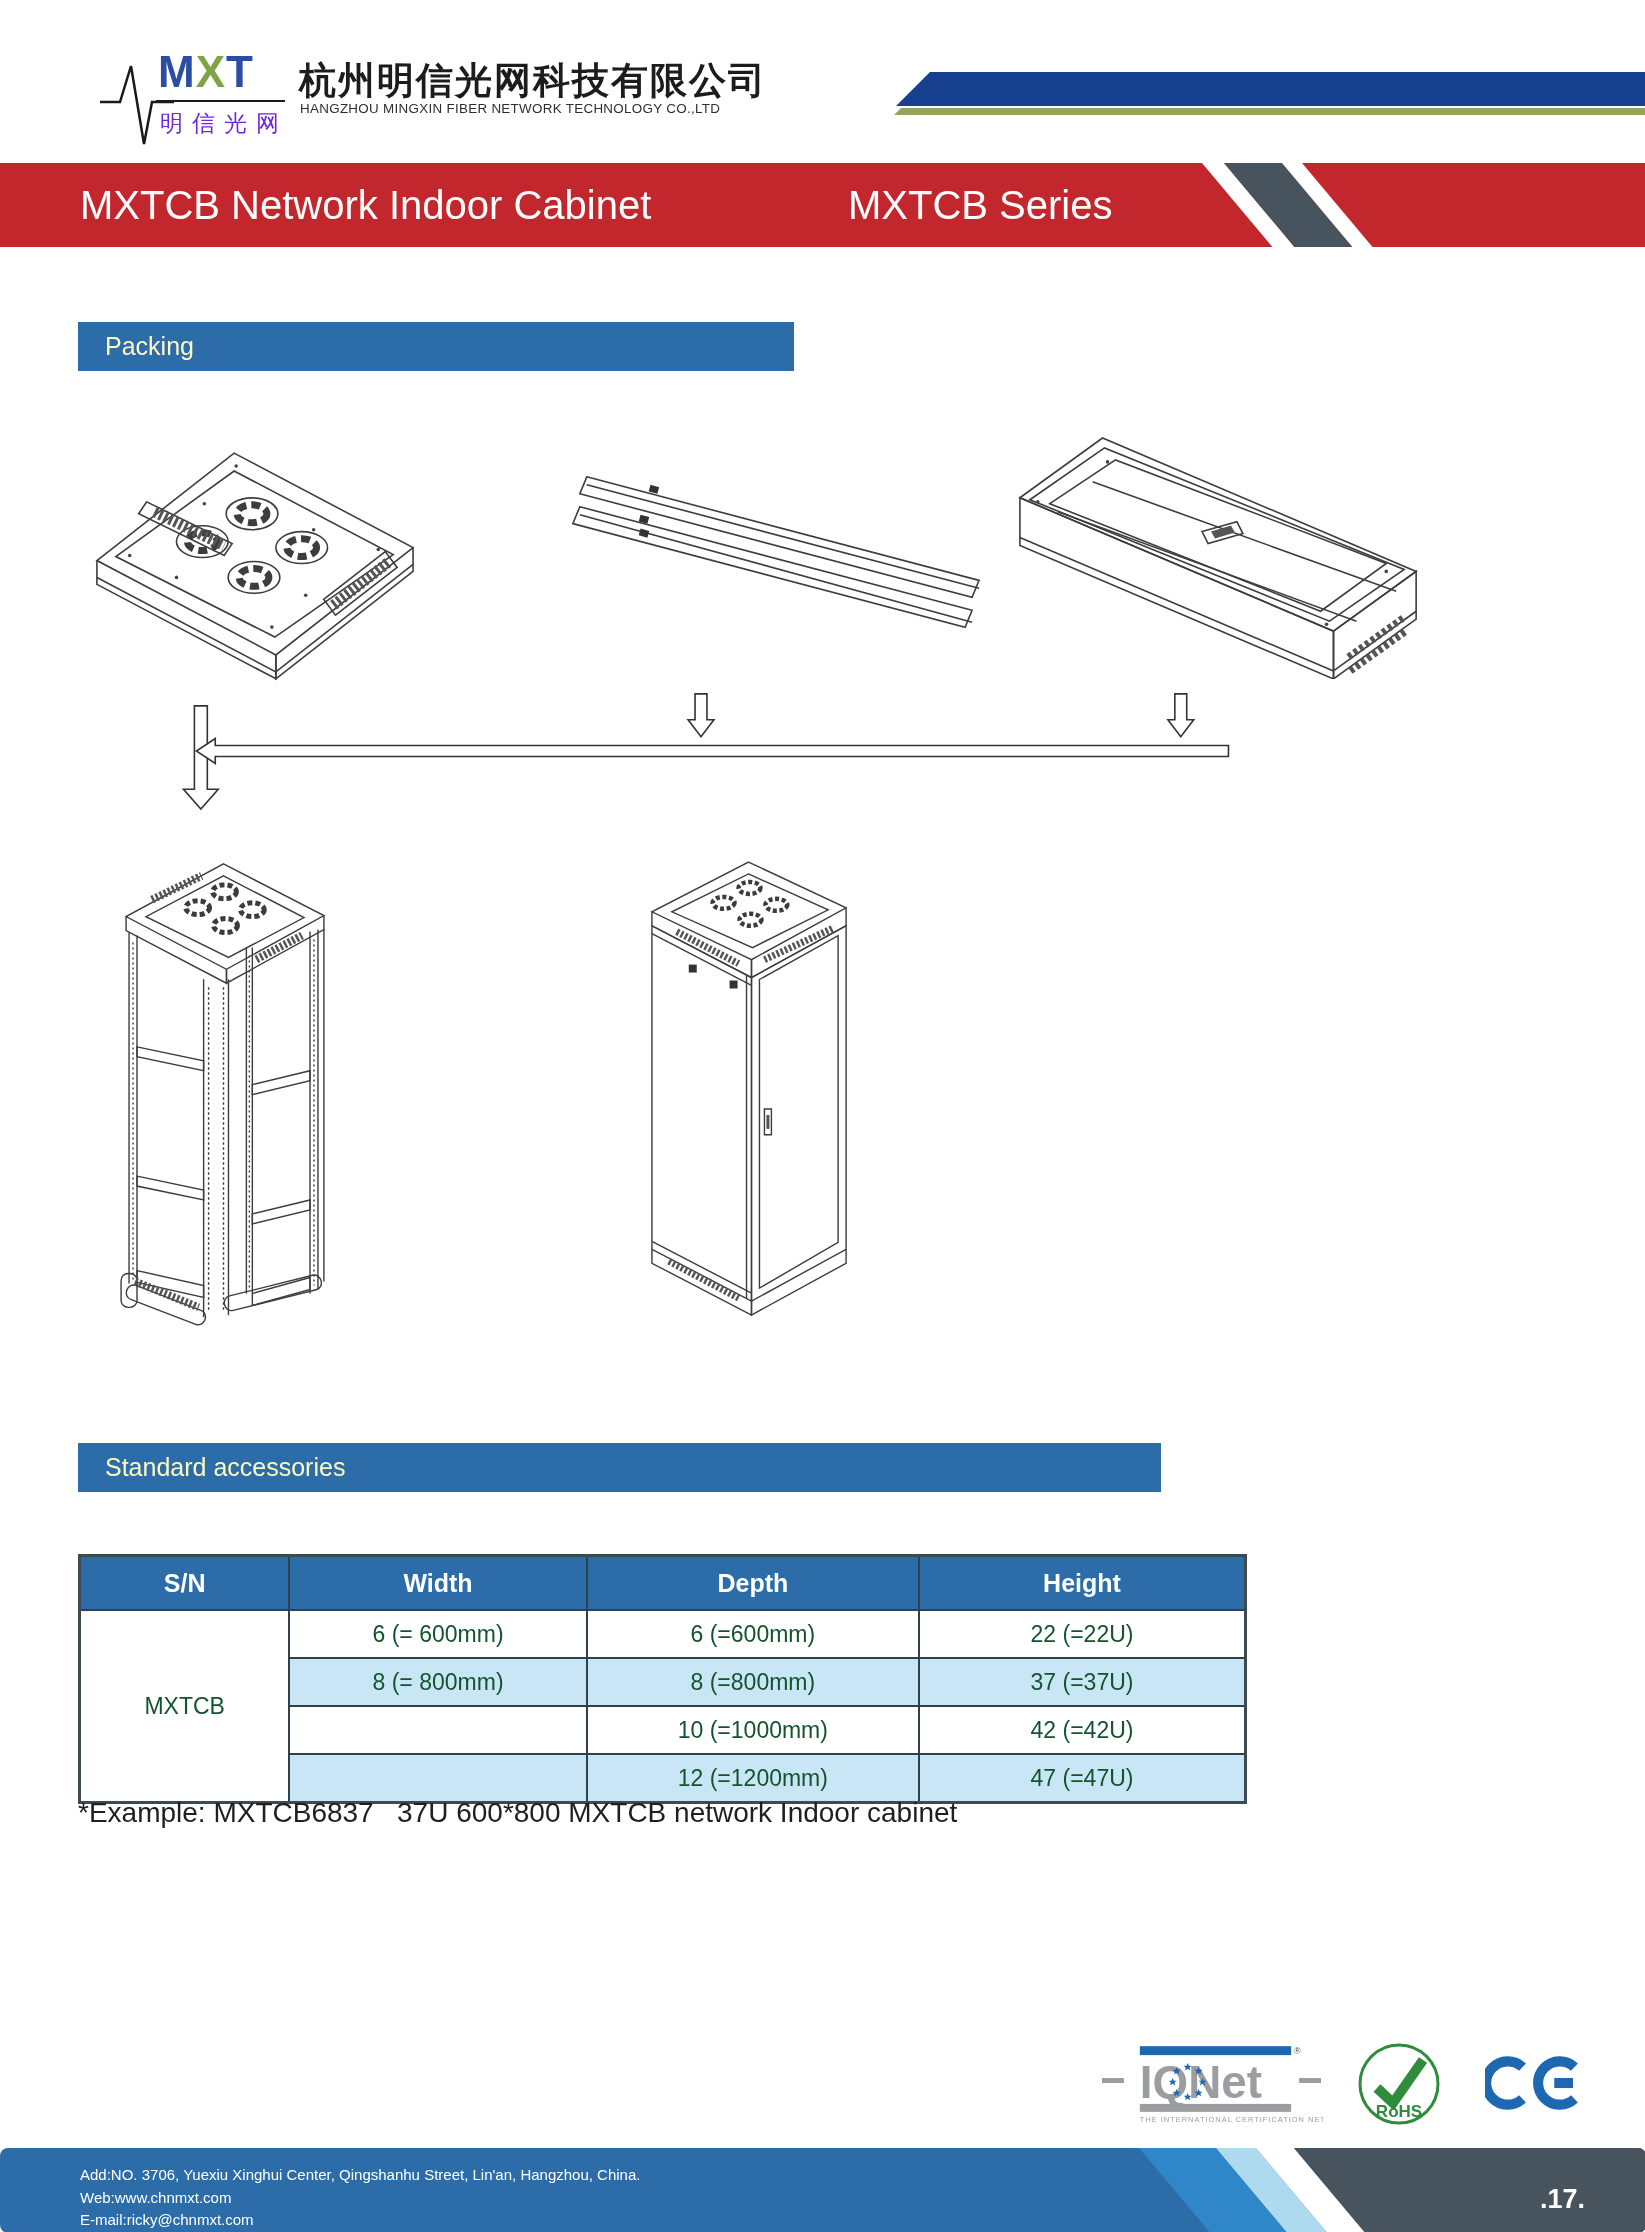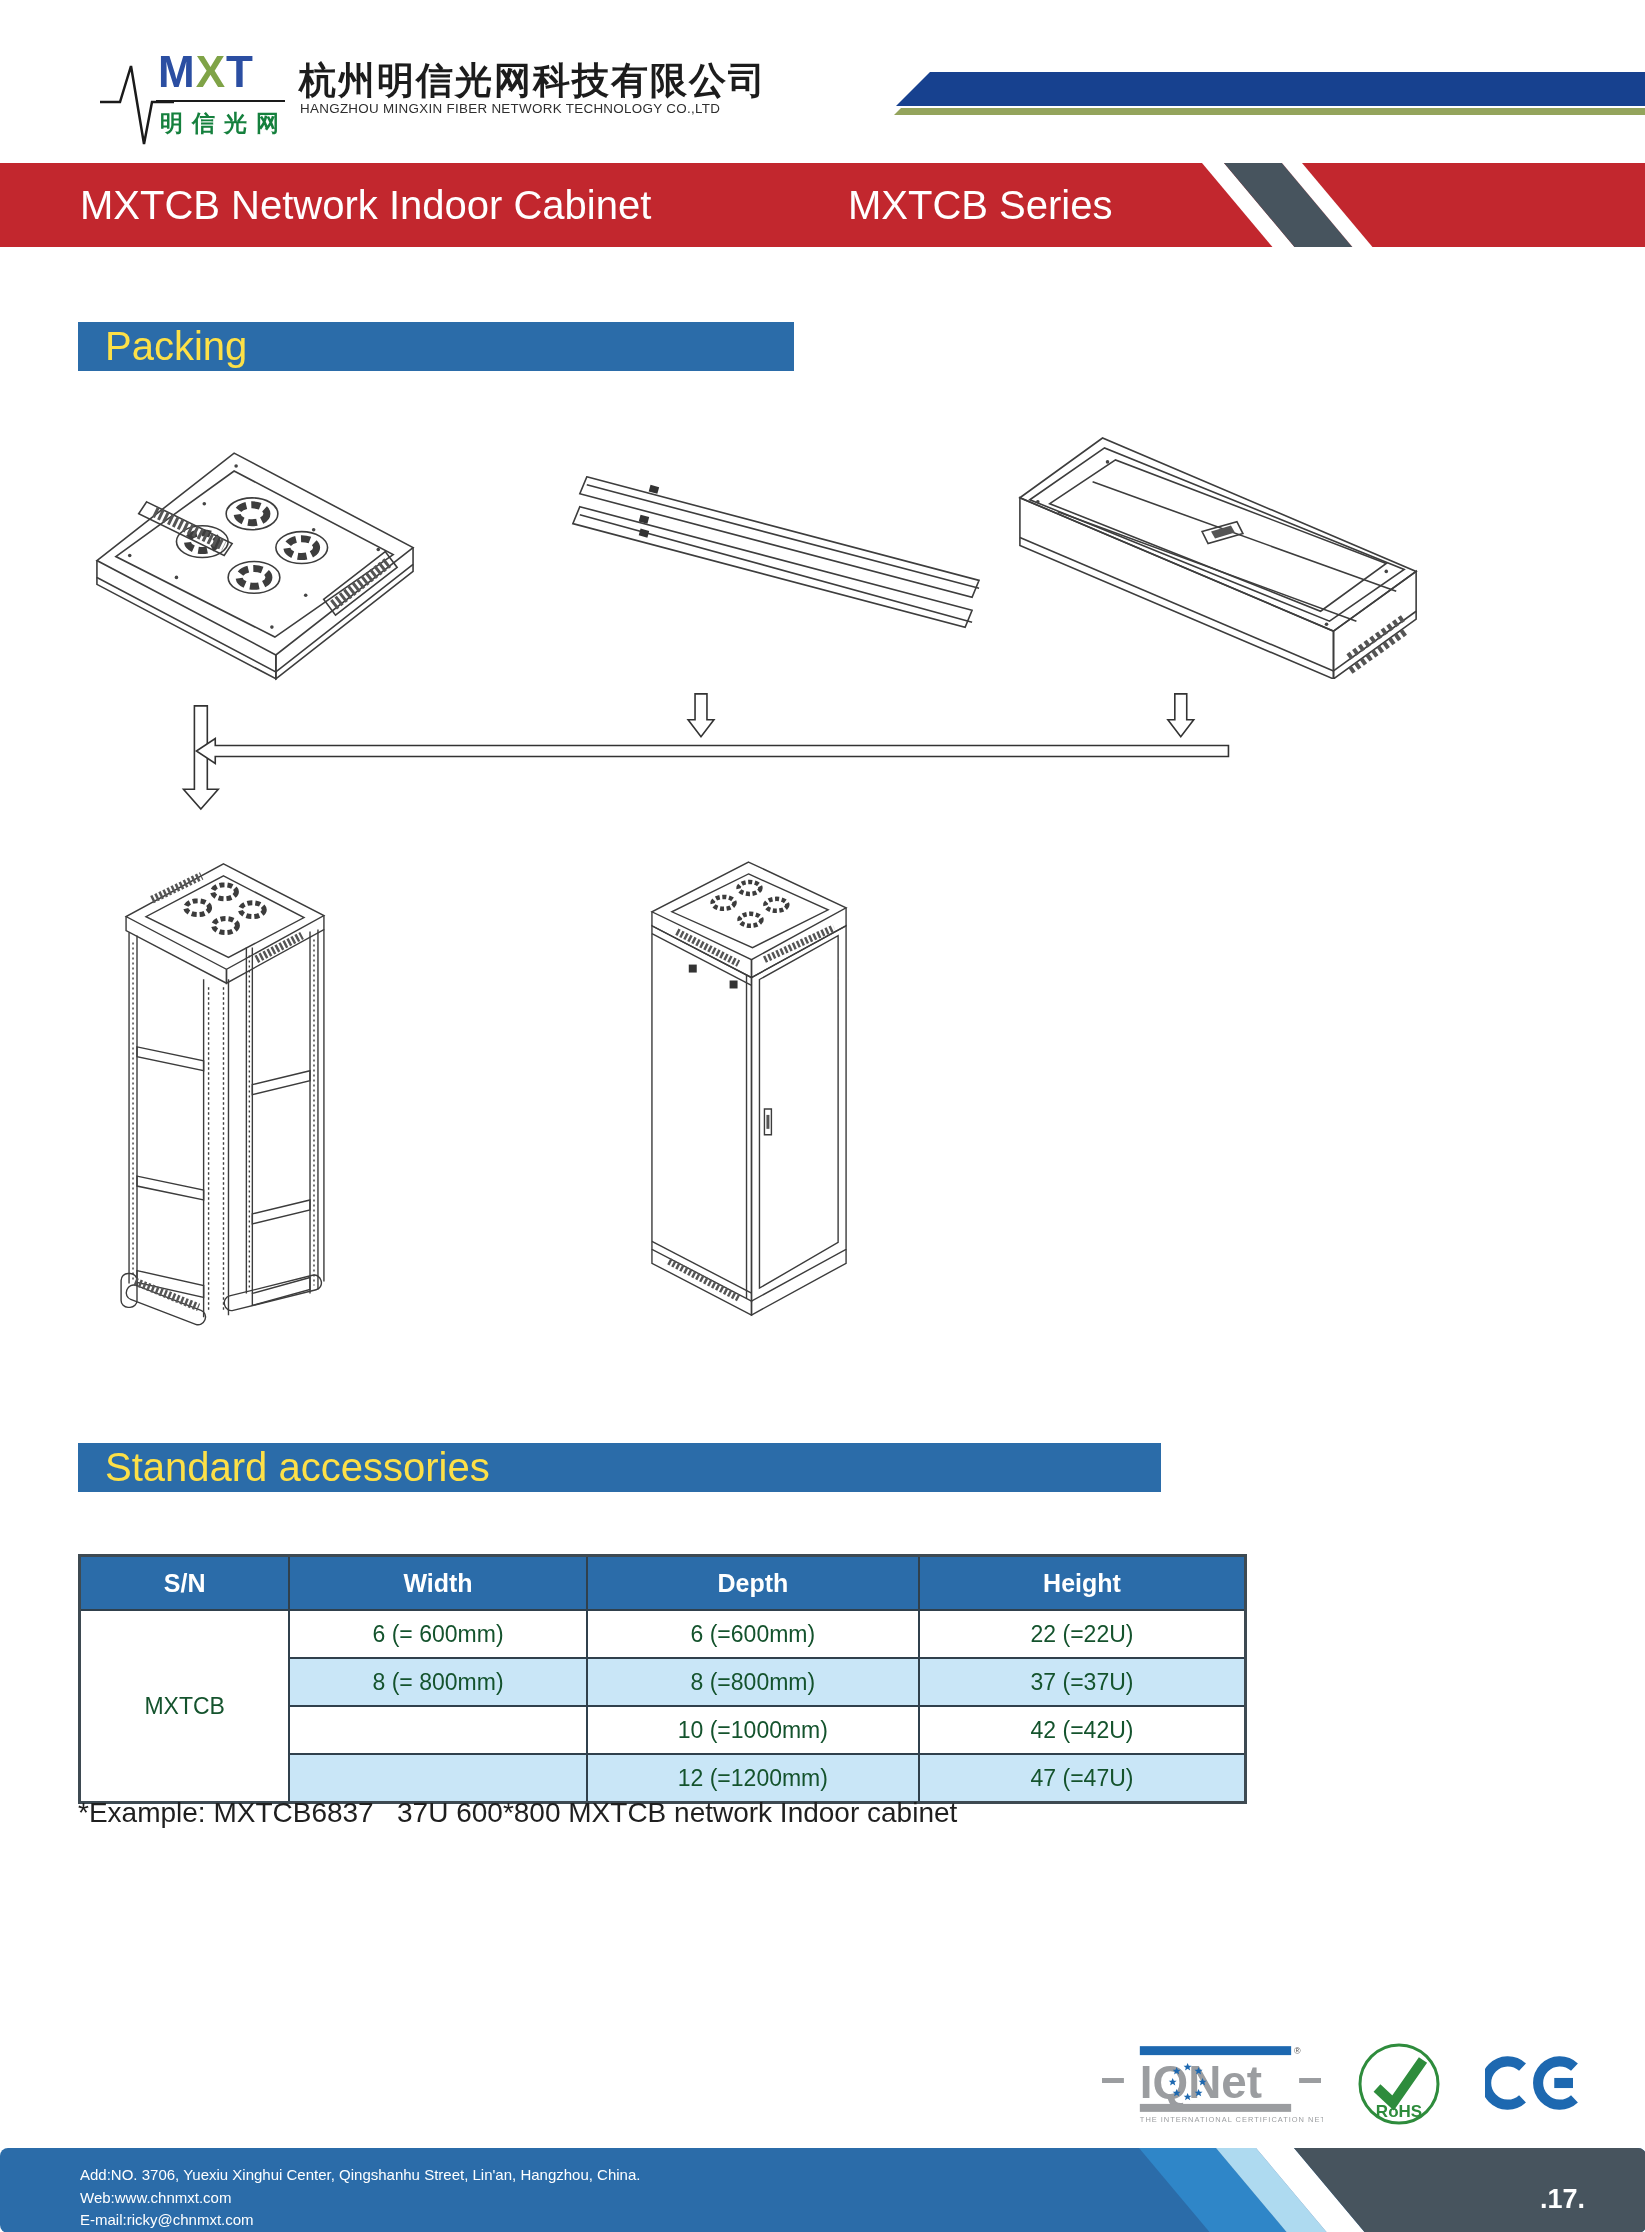--- a/index.html
+++ b/index.html
@@ -3,29 +3,29 @@
 <meta charset="utf-8">
 <style>
   html,body{margin:0;padding:0;background:#e8e8e8;}
   .page{position:relative;width:1646px;height:2233px;background:#ffffff;overflow:hidden;
         font-family:"Liberation Sans","DejaVu Sans",sans-serif;}
   .abs{position:absolute;}
   
   .company-cn{font-size:37px;font-weight:bold;color:#1c1c1c;letter-spacing:2px;}
   .company-en{font-size:13.4px;color:#2e2e2e;letter-spacing:0.3px;}
   .logo-mxt{font-size:44px;font-weight:bold;letter-spacing:1px;line-height:1;}
-  .logo-sub{font-size:23px;font-weight:bold;color:#15803d;letter-spacing:9px;text-align:center;}
+  .logo-sub{font-size:23px;font-weight:normal;color:#6d28d9;letter-spacing:9px;text-align:center;}
   .swoosh{background:#17418F;transform:skewX(-45deg);transform-origin:top left;}
   .swoosh-line{background:#94A45C;transform:skewX(-45deg);transform-origin:top left;}
   
   .banner{left:0;top:163px;width:1646px;height:84px;background:#C2272E;overflow:hidden;}
   .banner .stripe{position:absolute;top:0;height:84px;transform:skewX(40deg);transform-origin:top left;}
   .banner-title{color:#fff;font-size:40px;letter-spacing:0px;}
   
-  .secbar{background:#2B6CA9;color:#fde047;font-size:40px;line-height:49px;padding-left:27px;box-sizing:border-box;}
+  .secbar{background:#2B6CA9;color:#fef9c3;font-size:25px;line-height:49px;padding-left:27px;box-sizing:border-box;}
   
   table.spec{border-collapse:collapse;width:1169px;table-layout:fixed;}
   table.spec,table.spec td,table.spec th{border:2px solid #30404c;}
   table.spec{border:3px solid #3E4A52;}
   table.spec th{background:#2B6CA9;color:#fff;font-size:25px;font-weight:bold;height:50px;}
   table.spec td{font-size:23px;color:#14532d;height:44px;text-align:center;vertical-align:middle;}
   tr.alt td{background:#C9E6F7;}
   td.sn-cell{background:#fff !important;font-size:23px;}
   .example{font-size:28px;color:#1f1f1f;white-space:pre;}
   

